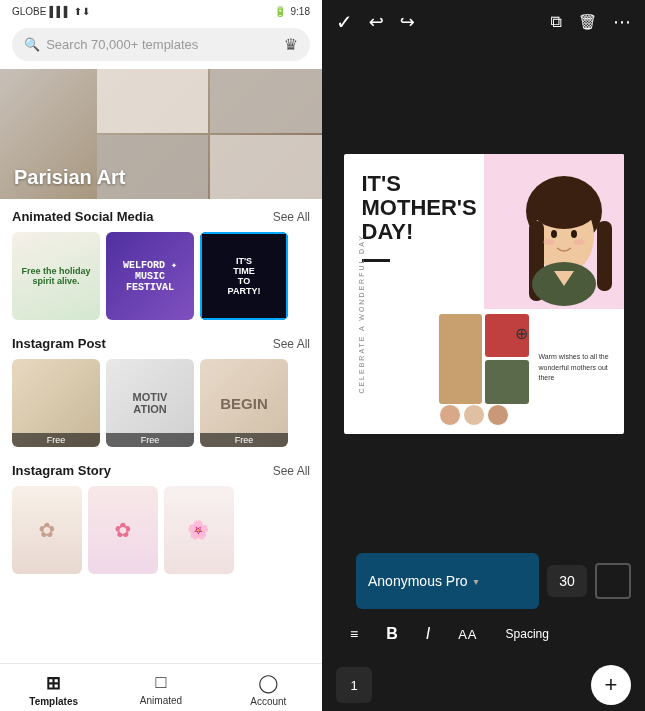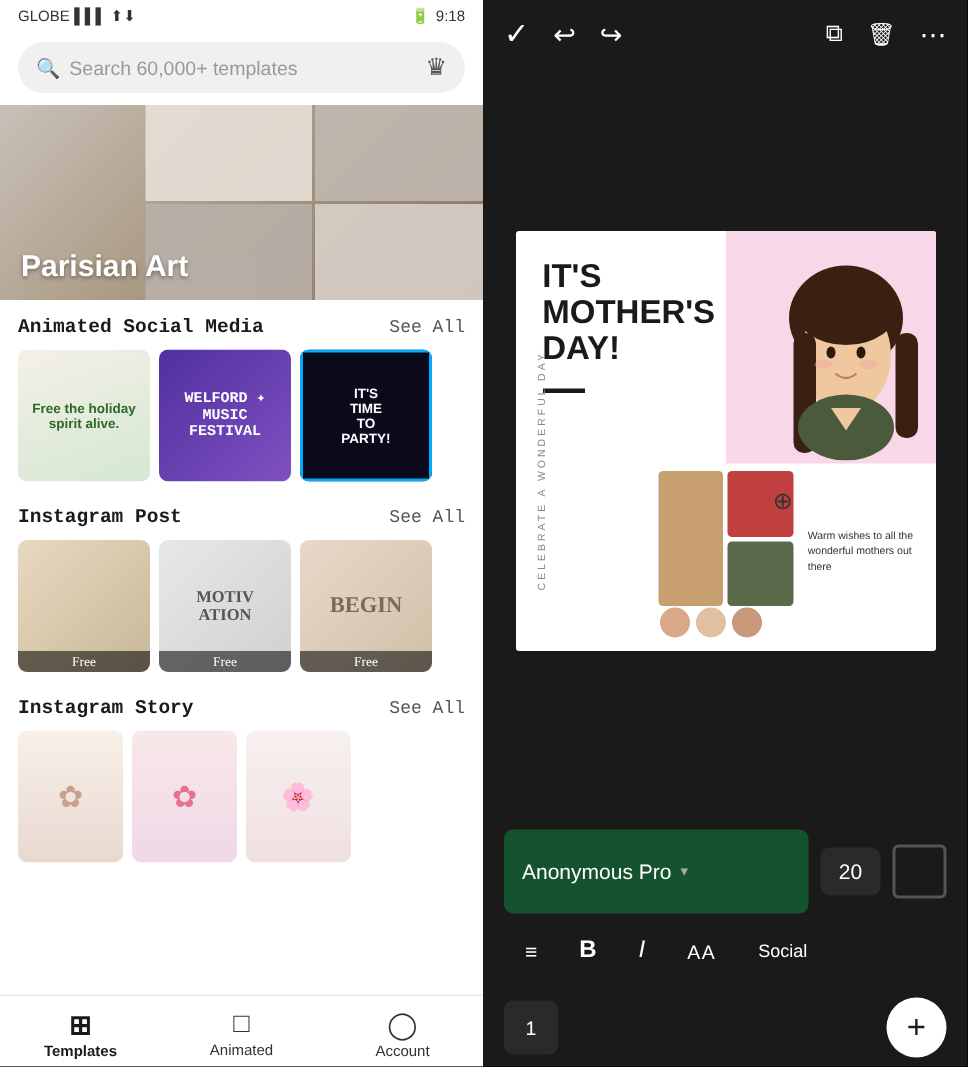--- a/index.html
+++ b/index.html
@@ -98,21 +98,20 @@
 
     
     .section {
       padding: 10px 12px 6px;
     }
     .section-header {
       display: flex;
       justify-content: space-between;
       align-items: center;
       margin-bottom: 8px;
-      font-family: Liberation Mono, monospace;
     }
     .section-title { font-size: 13px; font-weight: 700; color: #1a1a1a; }
     .see-all { font-size: 12px; color: #555; }
 
     .templates-row {
       display: flex;
       gap: 6px;
       overflow: hidden;
     }
     .template-card {
@@ -152,21 +151,20 @@
     }
 
     
     .ig-card {
       position: relative;
       width: 88px;
       height: 88px;
       border-radius: 6px;
       overflow: hidden;
       flex-shrink: 0;
-      font-family: Liberation Serif, serif;
     }
     .ig-card-bg-1 { background: linear-gradient(135deg, #e8d8c0, #c8b898); }
     .ig-card-bg-2 { background: linear-gradient(135deg, #e8e8e8, #d0d0d0); }
     .ig-card-bg-3 { background: linear-gradient(135deg, #e8d8c8, #d0c0a8); }
     .free-badge {
       position: absolute;
       bottom: 0; left: 0; right: 0;
       background: rgba(0,0,0,0.55);
       color: #fff;
       font-size: 9px;
@@ -327,27 +325,28 @@
       background: #1a1a1a;
       padding: 10px 14px 8px;
     }
     .font-row {
       display: flex;
       align-items: center;
       gap: 8px;
       margin-bottom: 10px;
     }
     .font-selector {
-      background: #14532d;
+      background: #0c4a6e;
       border-radius: 6px;
       padding: 20px 12px;
       display: flex;
       align-items: center;
       gap: 6px;
       flex: 1;
+      margin-left: 20px;
     }
     .font-name { color: #fff; font-size: 14px; }
     .chevron-down { color: #aaa; font-size: 10px; }
     .font-size-box {
       background: #2a2a2a;
       border-radius: 6px;
       padding: 8px 10px;
       color: #fff;
       font-size: 14px;
       min-width: 40px;
@@ -418,21 +417,21 @@
     </div>
     <div class="status-right">
       <span>🔋</span>
       <span>9:18</span>
     </div>
   </div>
 
   <div class="search-bar">
     <div class="search-input-wrap">
       <span class="search-icon-wrap">🔍</span>
-      <span class="search-text">Search 60,000+ templates</span>
+      <span class="search-text">Search 70,000+ templates</span>
       <span class="crown-icon">♛</span>
     </div>
   </div>
 
   <div class="hero-banner">
     <div class="hero-bg">
       <div class="hero-images">
         <div class="hero-img-cell"></div>
         <div class="hero-img-cell"></div>
         <div class="hero-img-cell"></div>
@@ -598,30 +597,30 @@
     </div>
   </div>
 
   <div class="bottom-controls">
 
     <div class="font-row">
       <div class="font-selector">
         <span class="font-name">Anonymous Pro</span>
         <span class="chevron-down">▾</span>
       </div>
-      <div class="font-size-box">20</div>
+      <div class="font-size-box">30</div>
       <div class="color-box"></div>
     </div>
 
     <div class="format-row">
       <span class="format-btn align">≡</span>
       <span class="format-btn bold">B</span>
       <span class="format-btn italic">I</span>
       <span class="format-btn aa">AA</span>
-      <span class="format-btn spacing">Social</span>
+      <span class="format-btn spacing">Spacing</span>
     </div>
   </div>
 
   <div class="bottom-action-bar">
     <div class="layer-badge">1</div>
     <div class="add-btn">+</div>
   </div>
 
 </div>
 

